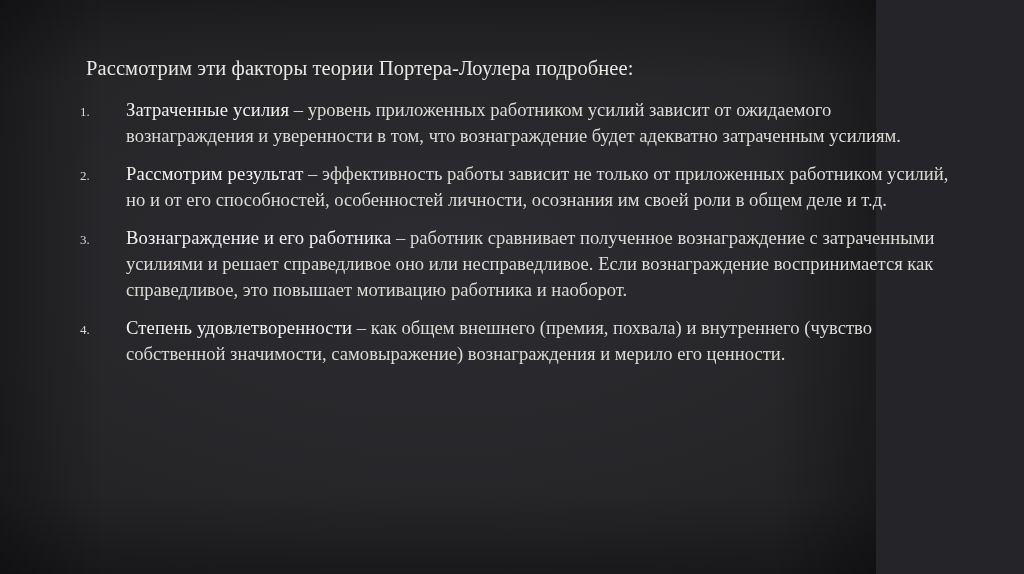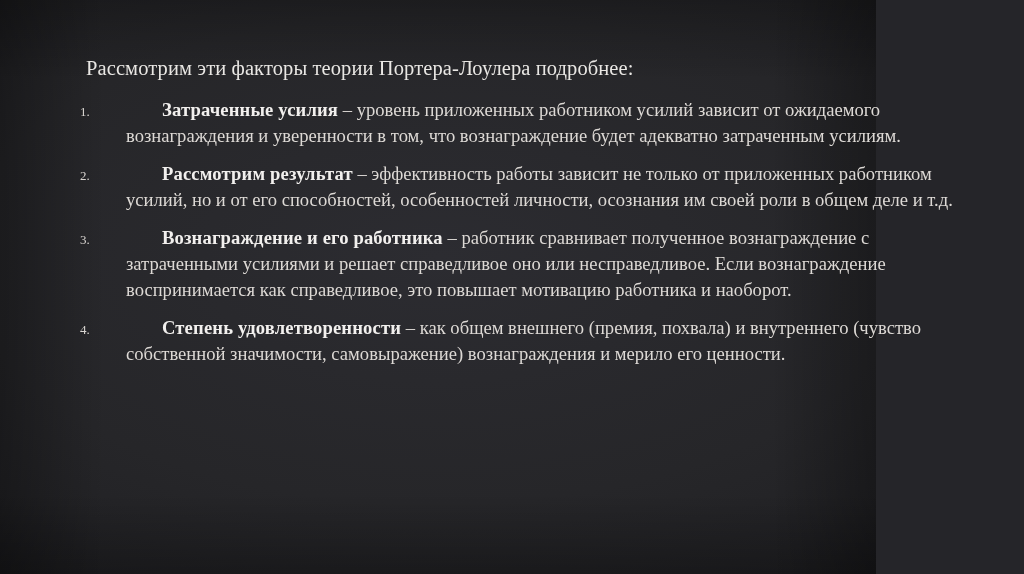--- a/index.html
+++ b/index.html
@@ -80,24 +80,23 @@
     left: 2px;
     top: 6px;
     width: 28px;
     text-align: left;
     font-size: 13px;
     line-height: 18px;
     color: #d9d5d1;
   }
 
   .lead {
-    font-weight: bold;
+    font-weight: normal;
     color: #f2f0ee;
     letter-spacing: 0.15px;
-    margin-left: 36px;
   }
 
   .body-text {
     color: #ddd9d5;
     text-align: center;
   }
 </style>
 </head>
 <body>
 

